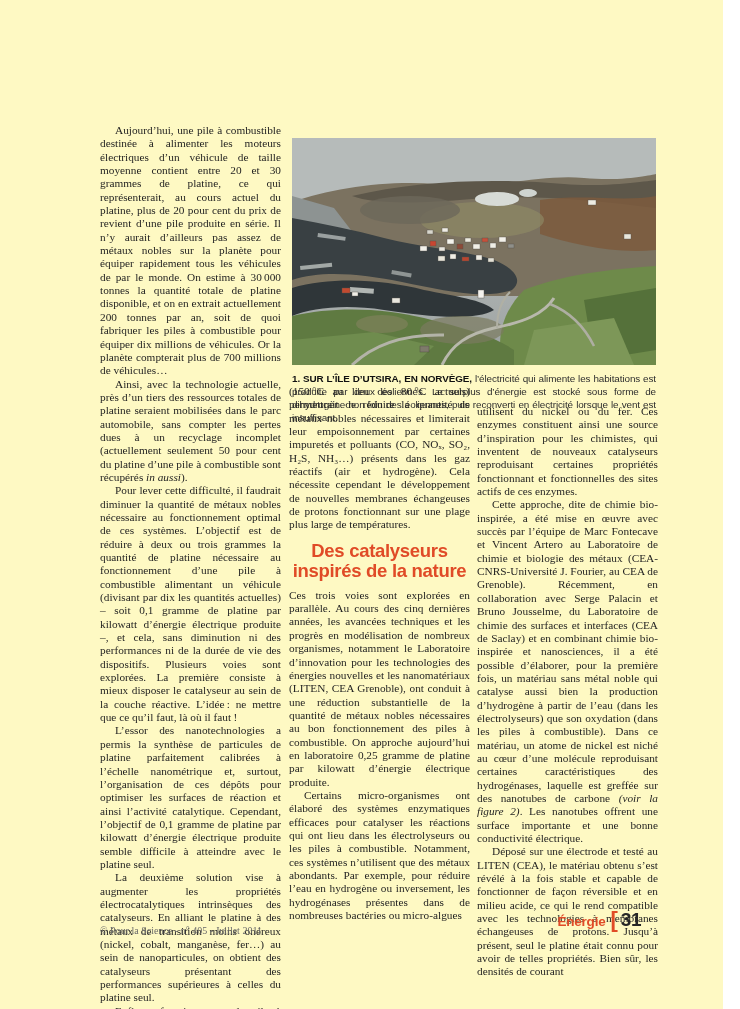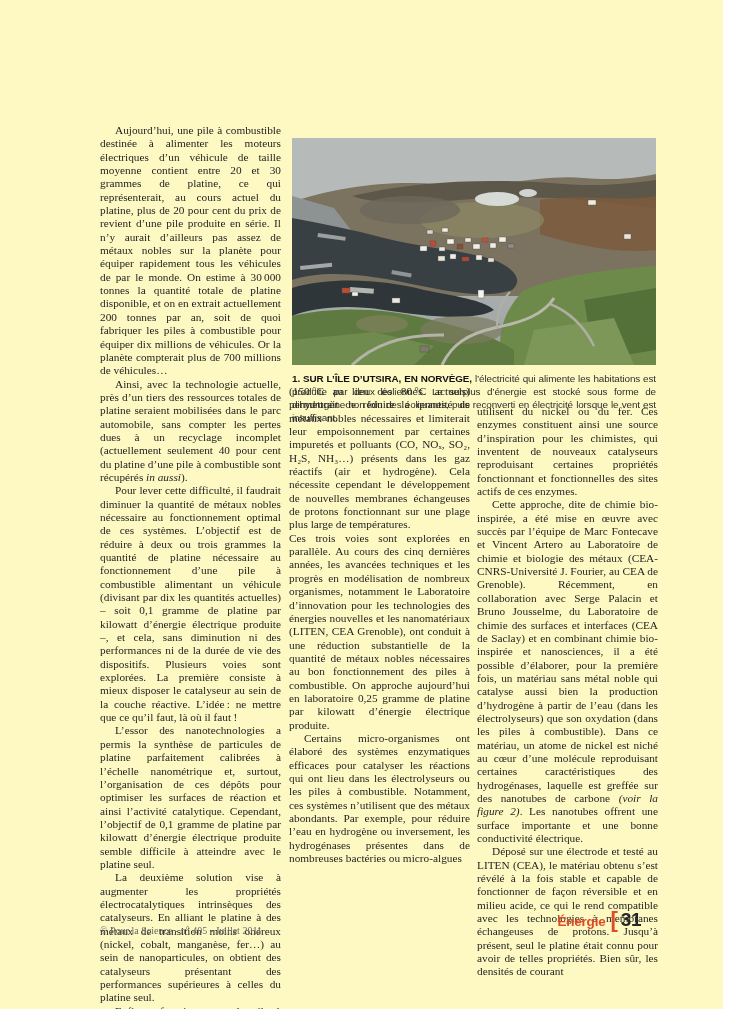--- a/index.html
+++ b/index.html
@@ -54,21 +54,21 @@
   .footer-bracket { font-size:22px; font-weight:bold; color:var(--accent); margin:0 3px 0 5px; position:relative; top:1px; }
   .footer-page   { font-size:19px; font-weight:bold; color:#262626; letter-spacing:-0.5px; }
 </style>
 </head>
 <body>
 
 <div class="page">
 
   <div class="col col-left">
       <p class="body-para indent"><span>Aujourd’hui, une pile à combustible destinée à alimenter les moteurs électriques d’un véhicule de taille moyenne contient entre 20 et 30 grammes de platine, ce qui représenterait, au cours actuel du platine, plus de 20 pour cent du prix de revient d’une pile produite en série. Il n’y aurait d’ailleurs pas assez de métaux nobles sur la planète pour équiper rapidement tous les véhicules de par le monde. On estime à 30 000 tonnes la quantité totale de platine disponible, et on en extrait actuellement 200 tonnes par an, soit de quoi fabriquer les piles à combustible pour équiper dix millions de véhicules. Or la planète compterait plus de 700 millions de véhicules…</span></p>
-      <p class="body-para indent"><span>Ainsi, avec la technologie actuelle, près d’un tiers des ressources totales de platine seraient mobilisées dans le parc automobile, sans compter les pertes dues à un recyclage incomplet (actuellement seulement 40 pour cent du platine d’une pile à combustible sont récupérés </span><span class="it">in aussi</span><span>).</span></p>
+      <p class="body-para indent"><span>Ainsi, avec la technologie actuelle, près d’un tiers des ressources totales de platine seraient mobilisées dans le parc automobile, sans compter les pertes dues à un recyclage incomplet (actuellement seulement 50 pour cent du platine d’une pile à combustible sont récupérés </span><span class="it">in aussi</span><span>).</span></p>
       <p class="body-para indent"><span>Pour lever cette difficulté, il faudrait diminuer la quantité de métaux nobles nécessaire au fonctionnement optimal de ces systèmes. L’objectif est de réduire à deux ou trois grammes la quantité de platine nécessaire au fonctionnement d’une pile à combustible alimentant un véhicule (divisant par dix les quantités actuelles) – soit 0,1 gramme de platine par kilowatt d’énergie électrique produite –, et cela, sans diminution ni des performances ni de la durée de vie des dispositifs. Plusieurs voies sont explorées. La première consiste à mieux disposer le catalyseur au sein de la couche réactive. L’idée : ne mettre que ce qu’il faut, là où il faut !</span></p>
       <p class="body-para indent"><span>L’essor des nanotechnologies a permis la synthèse de particules de platine parfaitement calibrées à l’échelle nanométrique et, surtout, l’organisation de ces dépôts pour optimiser les surfaces de réaction et ainsi l’activité catalytique. Cependant, l’objectif de 0,1 gramme de platine par kilowatt d’énergie électrique produite semble difficile à atteindre avec le platine seul.</span></p>
       <p class="body-para indent"><span>La deuxième solution vise à augmenter les propriétés électrocatalytiques intrinsèques des catalyseurs. En alliant le platine à des métaux de transition moins onéreux (nickel, cobalt, manganèse, fer…) au sein de nanoparticules, on obtient des catalyseurs présentant des performances supérieures à celles du platine seul.</span></p>
       <p class="body-para indent"><span>Enfin, un fonctionnement des piles à combustible à plus haute température</span></p>
     </div>
 
   <div class="photo-block">
     <div class="photo-frame">
       <svg viewBox="0 0 364 227" width="364" height="227" preserveAspectRatio="none">
         <defs>
@@ -142,20 +142,22 @@
       </svg>
       
     </div>
     <p class="caption"><span class="cap-bold">1. SUR L’ÎLE D’UTSIRA, EN NORVÈGE,</span><span> l’électricité qui alimente les habitations est produite par deux éoliennes. Le surplus d’énergie est stocké sous forme de dihydrogène non loin des éoliennes, puis reconverti en électricité lorsque le vent est insuffisant.</span></p>
   </div>
 
   <div class="col col-middle">
     <div>
         <p class="body-para"><span>(150 °C au lieu des 80 °C actuels) permettrait de réduire la quantité de métaux nobles nécessaires et limiterait leur empoisonnement par certaines impuretés et polluants (CO, NOₓ, SO₂, H₂S, NH₃…) présents dans les gaz réactifs (air et hydrogène). Cela nécessite cependant le développement de nouvelles membranes échangeuses de protons fonctionnant sur une plage plus large de températures.</span></p>
       </div>
+    <h2 class="section-heading">Des catalyseurs
+inspirés de la nature</h2>
     <div>
         <p class="body-para"><span>Ces trois voies sont explorées en parallèle. Au cours des cinq dernières années, les avancées techniques et les progrès en modélisation de nombreux organismes, notamment le Laboratoire d’innovation pour les technologies des énergies nouvelles et les nanomatériaux (LITEN, CEA Grenoble), ont conduit à une réduction substantielle de la quantité de métaux nobles nécessaires au bon fonctionnement des piles à combustible. On approche aujourd’hui en laboratoire 0,25 gramme de platine par kilowatt d’énergie électrique produite.</span></p>
         <p class="body-para indent"><span>Certains micro-organismes ont élaboré des systèmes enzymatiques efficaces pour catalyser les réactions qui ont lieu dans les électrolyseurs ou les piles à combustible. Notamment, ces systèmes n’utilisent que des métaux abondants. Par exemple, pour réduire l’eau en hydrogène ou inversement, les hydrogénases présentes dans de nombreuses bactéries ou micro-algues</span></p>
       </div>
   </div>
 
   <div class="col col-right">
       <p class="body-para"><span>utilisent du nickel ou du fer. Ces enzymes constituent ainsi une source d’inspiration pour les chimistes, qui inventent de nouveaux catalyseurs reproduisant certaines propriétés fonctionnant et fonctionnelles des sites actifs de ces enzymes.</span></p>
       <p class="body-para indent"><span>Cette approche, dite de chimie bio-inspirée, a été mise en œuvre avec succès par l’équipe de Marc Fontecave et Vincent Artero au Laboratoire de chimie et biologie des métaux (CEA-CNRS-Université J. Fourier, au CEA de Grenoble). Récemment, en collaboration avec Serge Palacin et Bruno Jousselme, du Laboratoire de chimie des surfaces et interfaces (CEA de Saclay) et en combinant chimie bio-inspirée et nanosciences, il a été possible d’élaborer, pour la première fois, un matériau sans métal noble qui catalyse aussi bien la production d’hydrogène à partir de l’eau (dans les électrolyseurs) que son oxydation (dans les piles à combustible). Dans ce matériau, un atome de nickel est niché au cœur d’une molécule reproduisant certaines caractéristiques des hydrogénases, laquelle est greffée sur des nanotubes de carbone </span><span class="it">(voir la figure 2)</span><span>. Les nanotubes offrent une surface importante et une bonne conductivité électrique.</span></p>
       <p class="body-para indent"><span>Déposé sur une électrode et testé au LITEN (CEA), le matériau obtenu s’est révélé à la fois stable et capable de fonctionner de façon réversible et en milieu acide, ce qui le rend compatible avec les technologies à membranes échangeuses de protons. Jusqu’à présent, seul le platine était connu pour avoir de telles propriétés. Bien sûr, les densités de courant</span></p>

